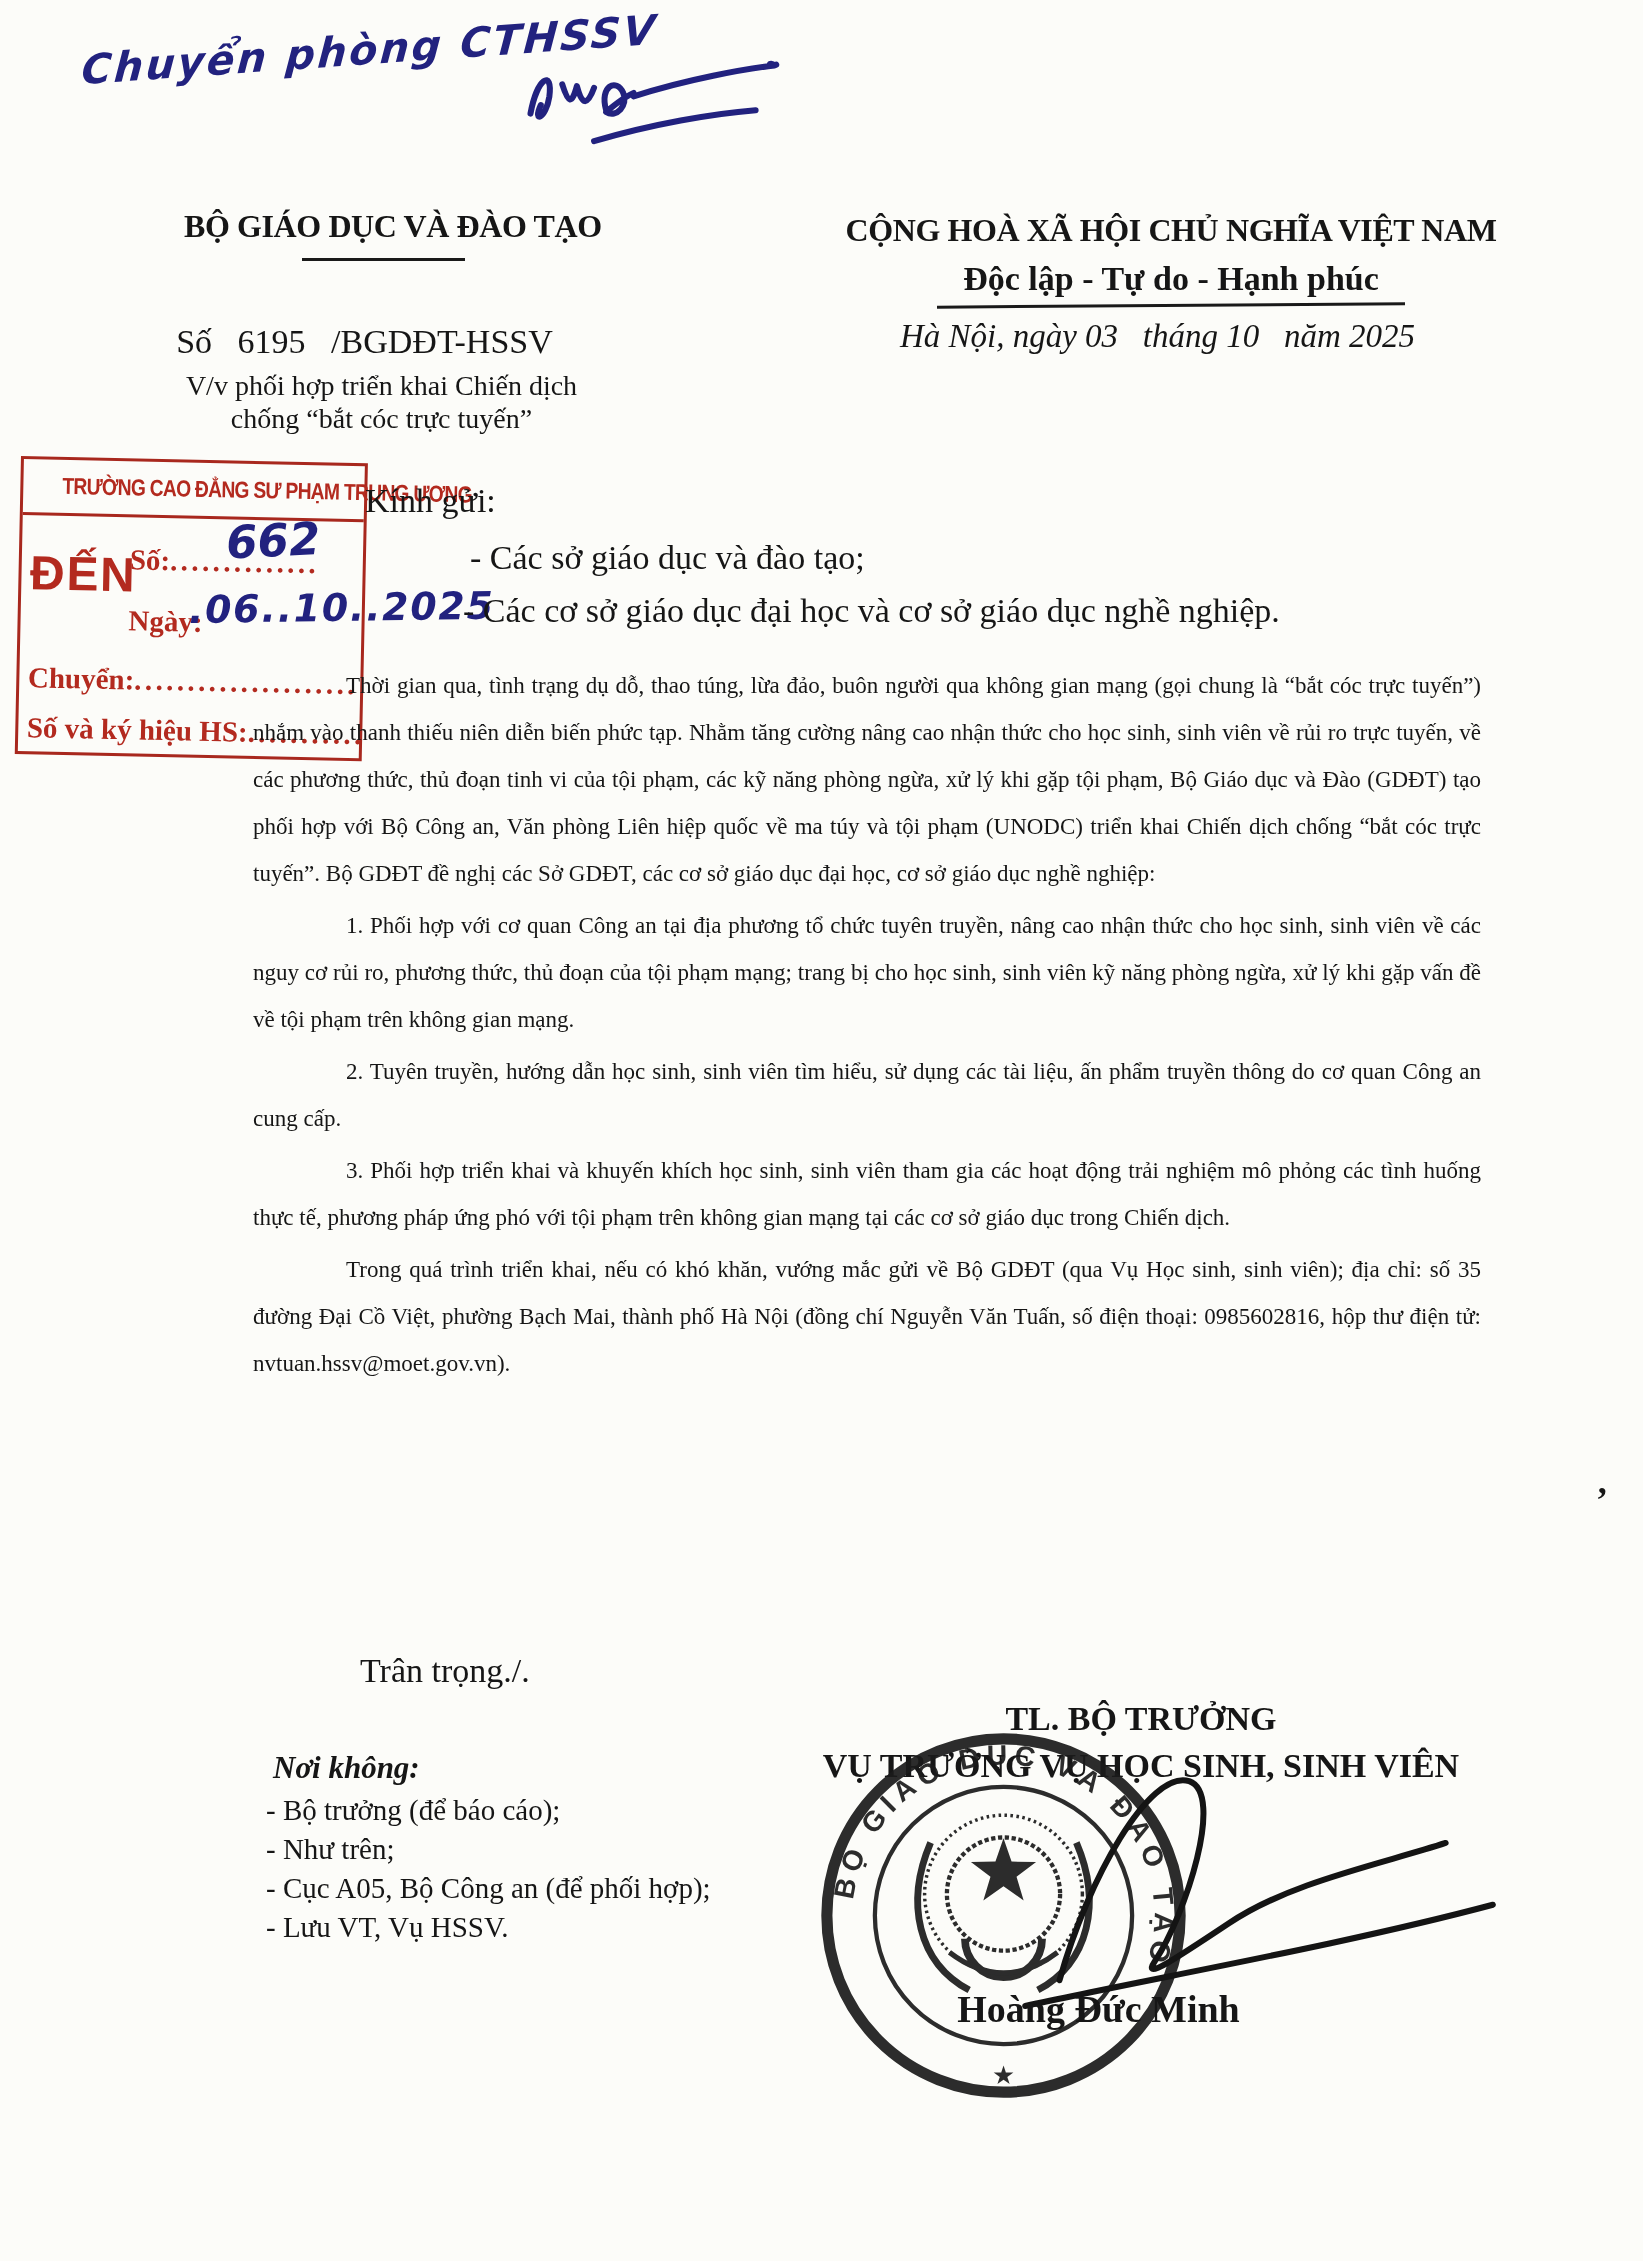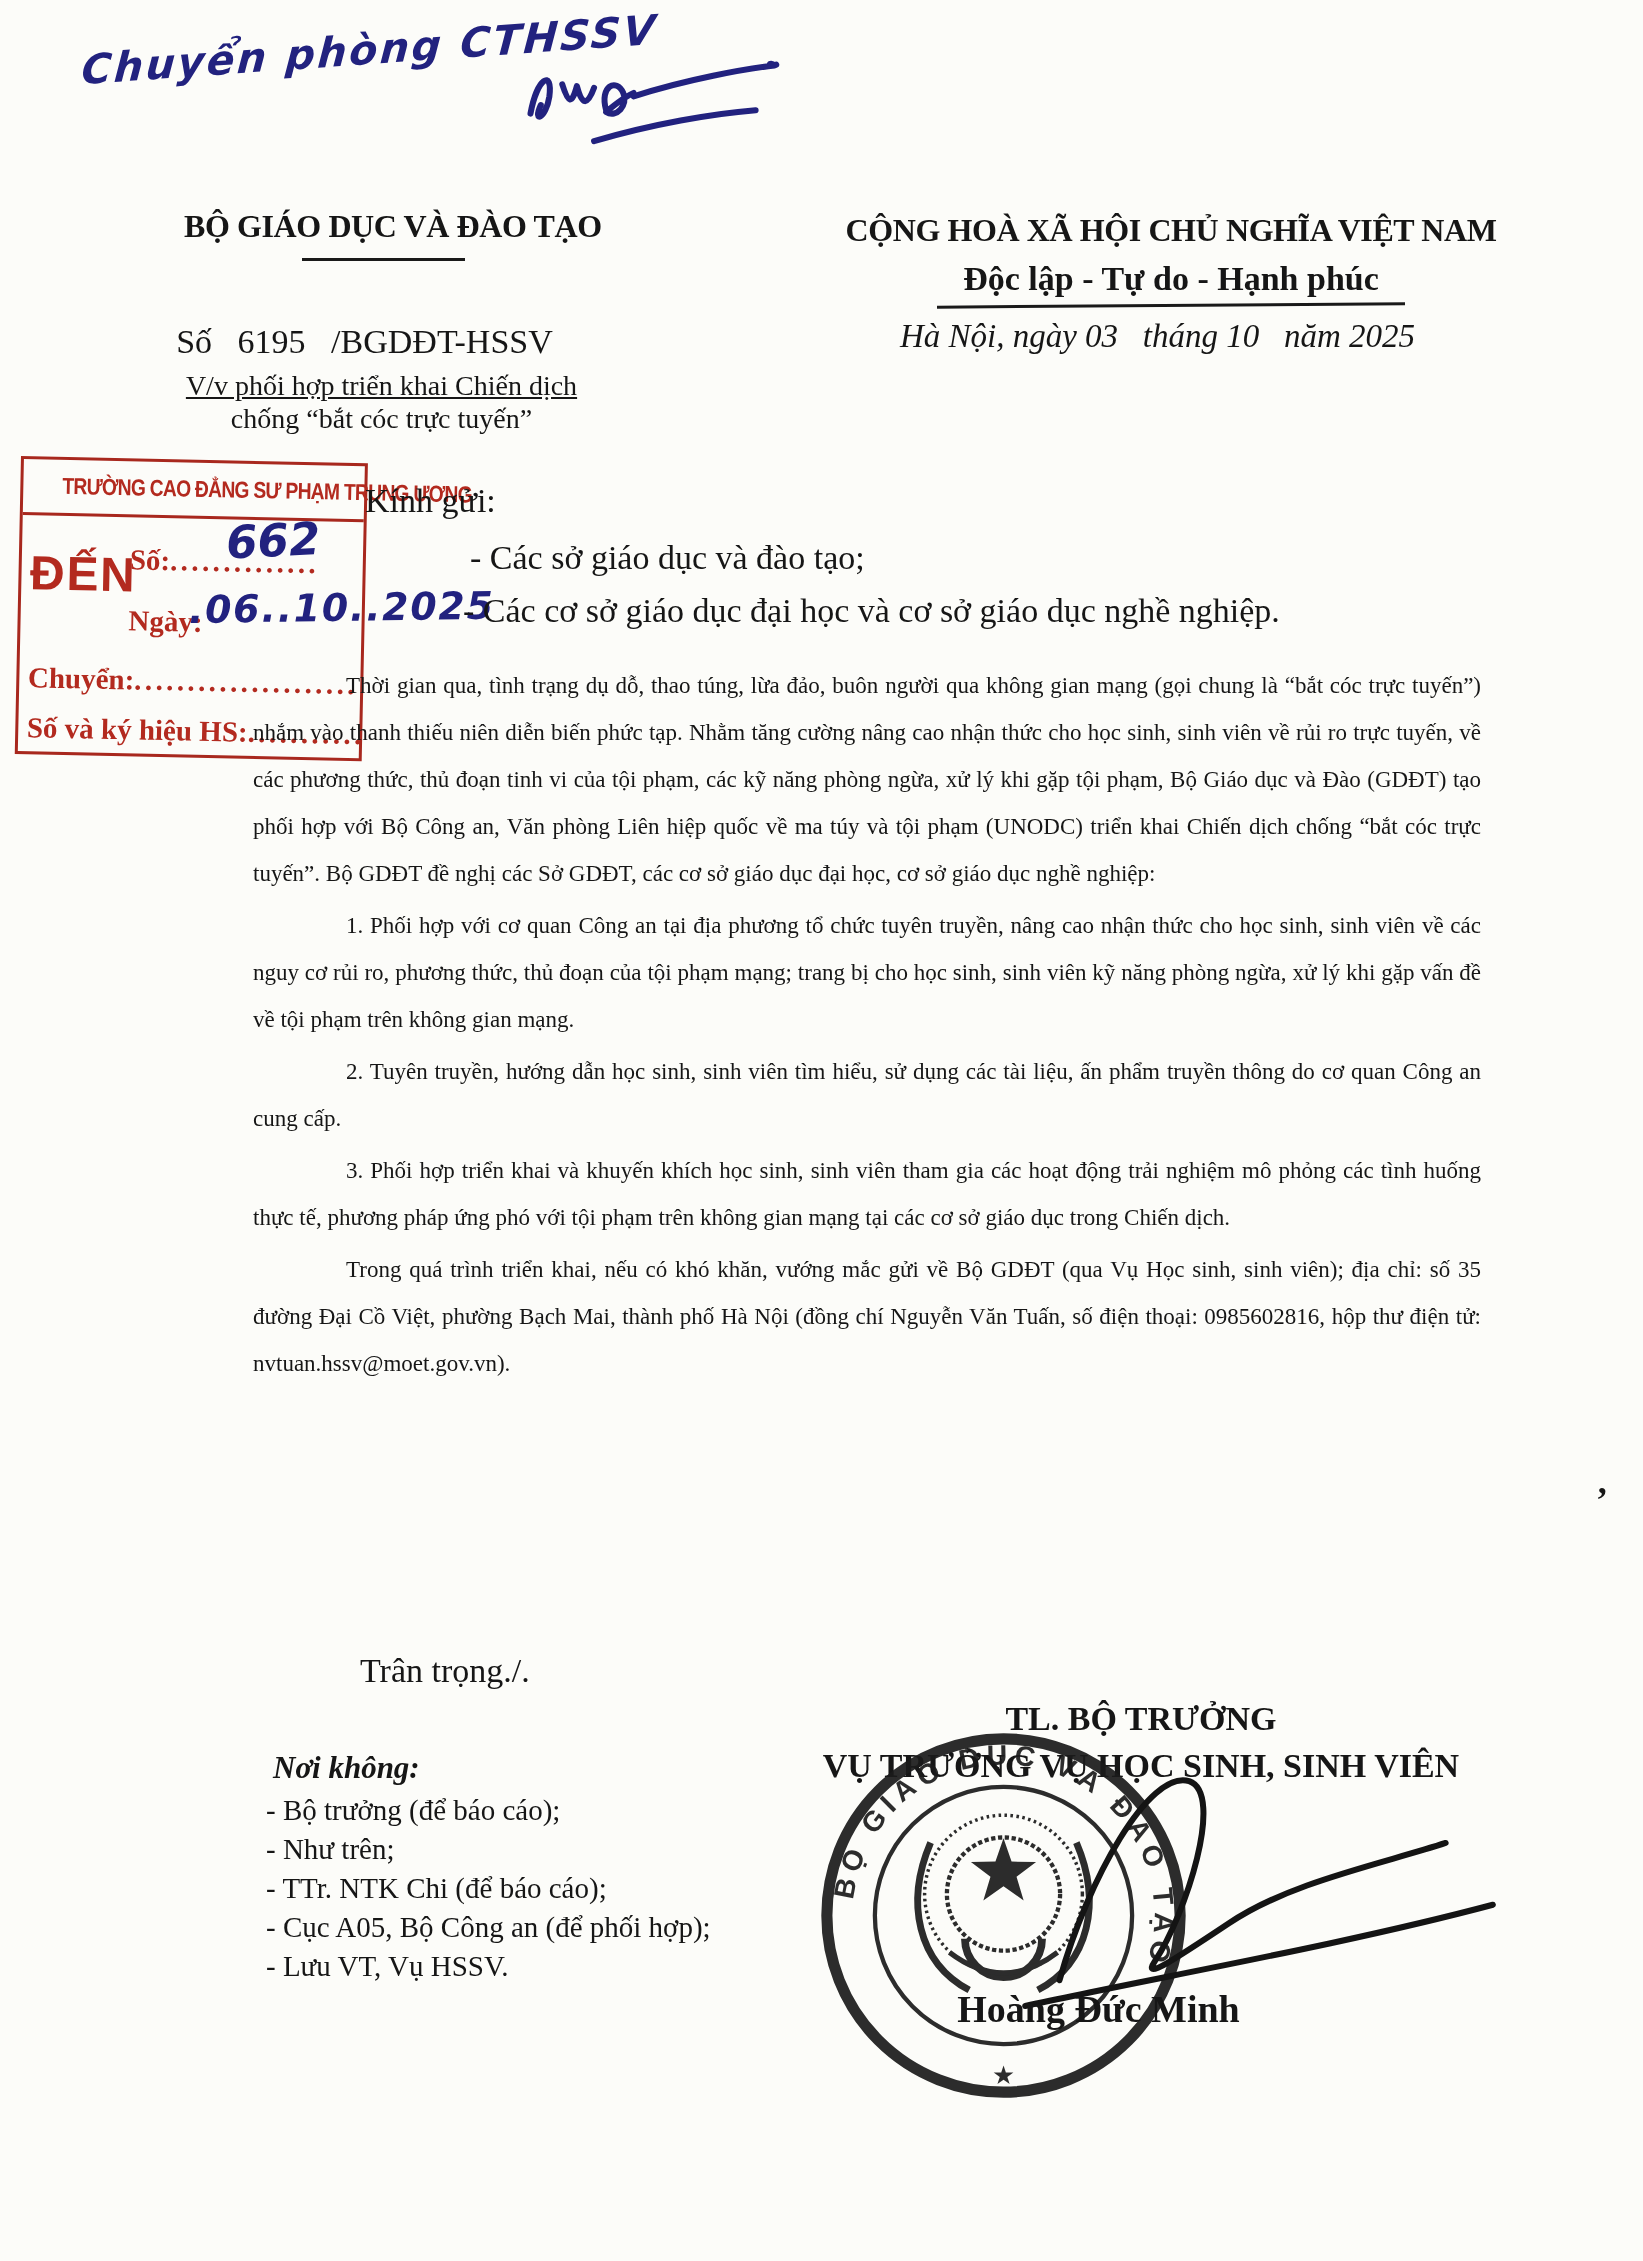--- a/index.html
+++ b/index.html
@@ -16,21 +16,21 @@
     font-family:"DejaVu Sans",sans-serif; font-style:italic; font-weight:bold;
     font-size:41px; color:#22227f; letter-spacing:2.6px;
     transform:rotate(-4deg) skewX(-8deg); white-space:nowrap;
   }
   .hand-squiggle { left:515px; top:43px; width:275px; height:112px; }
 
   
   .ministry { left:184px; top:208px; width:395px; text-align:center; font-weight:bold; font-size:32px; white-space:nowrap; letter-spacing:-0.4px; }
   .ministry-underline { left:302px; top:258px; width:163px; height:3.4px; background:#1a1a1a; }
   .doc-number { left:176px; top:323px; width:377px; text-align:center; font-size:34px; white-space:nowrap; }
-  .subject1 { left:180px; top:370px; width:403px; text-align:center; font-size:28px; white-space:nowrap;text-decoration:underline; }
+  .subject1 { left:180px; top:370px; width:403px; text-align:center; font-size:28px; white-space:nowrap; }
   .subject2 { left:180px; top:403px; width:403px; text-align:center; font-size:28px; white-space:nowrap; }
 
   
   .motto1 { left:798px; top:212px; width:746px; text-align:center; font-weight:bold; font-size:32px; white-space:nowrap; letter-spacing:-0.4px; }
   .motto2 { left:918px; top:260px; width:506px; text-align:center; font-weight:bold; font-size:34px; white-space:nowrap; }
   .motto-underline { left:937px; top:304px; width:468px; height:2.6px; background:#1a1a1a; transform:rotate(-0.4deg); }
   .place-date { left:806px; top:318px; width:703px; text-align:center; font-style:italic; font-size:33px; white-space:nowrap; }
 
   
   .stamp {
@@ -143,21 +143,20 @@
     <p class="para">3. Phối hợp triển khai và khuyến khích học sinh, sinh viên tham gia các hoạt động trải nghiệm mô phỏng các tình huống thực tế, phương pháp ứng phó với tội phạm trên không gian mạng tại các cơ sở giáo dục trong Chiến dịch.</p>
     <p class="para">Trong quá trình triển khai, nếu có khó khăn, vướng mắc gửi về Bộ GDĐT (qua Vụ Học sinh, sinh viên); địa chỉ: số 35 đường Đại Cồ Việt, phường Bạch Mai, thành phố Hà Nội (đồng chí Nguyễn Văn Tuấn, số điện thoại: 0985602816, hộp thư điện tử: nvtuan.hssv@moet.gov.vn).</p>
   </div>
   <div class="abs closing">Trân trọng./.</div>
   <div class="abs stray">’</div>
 
   <div class="abs noi-nhan-label">Nơi không:</div>
   <div class="abs noi-nhan">
     <div>- Bộ trưởng (để báo cáo);</div>
     <div>- Như trên;</div>
-    <div>- TTr. NTK Chi (để báo cáo);</div>
     <div>- Cục A05, Bộ Công an (để phối hợp);</div>
     <div>- Lưu VT, Vụ HSSV.</div>
   </div>
 
   <div class="abs signer-title1">TL. BỘ TRƯỞNG</div>
   <div class="abs signer-title2">VỤ TRƯỞNG VỤ HỌC SINH, SINH VIÊN</div>
 
   <svg class="abs seal" viewBox="0 0 470 470">
     <defs>
       <path id="sealTextPath" d="M 235,235 m -176,0 a 176,176 0 1 1 352,0 a 176,176 0 1 1 -352,0"></path>

